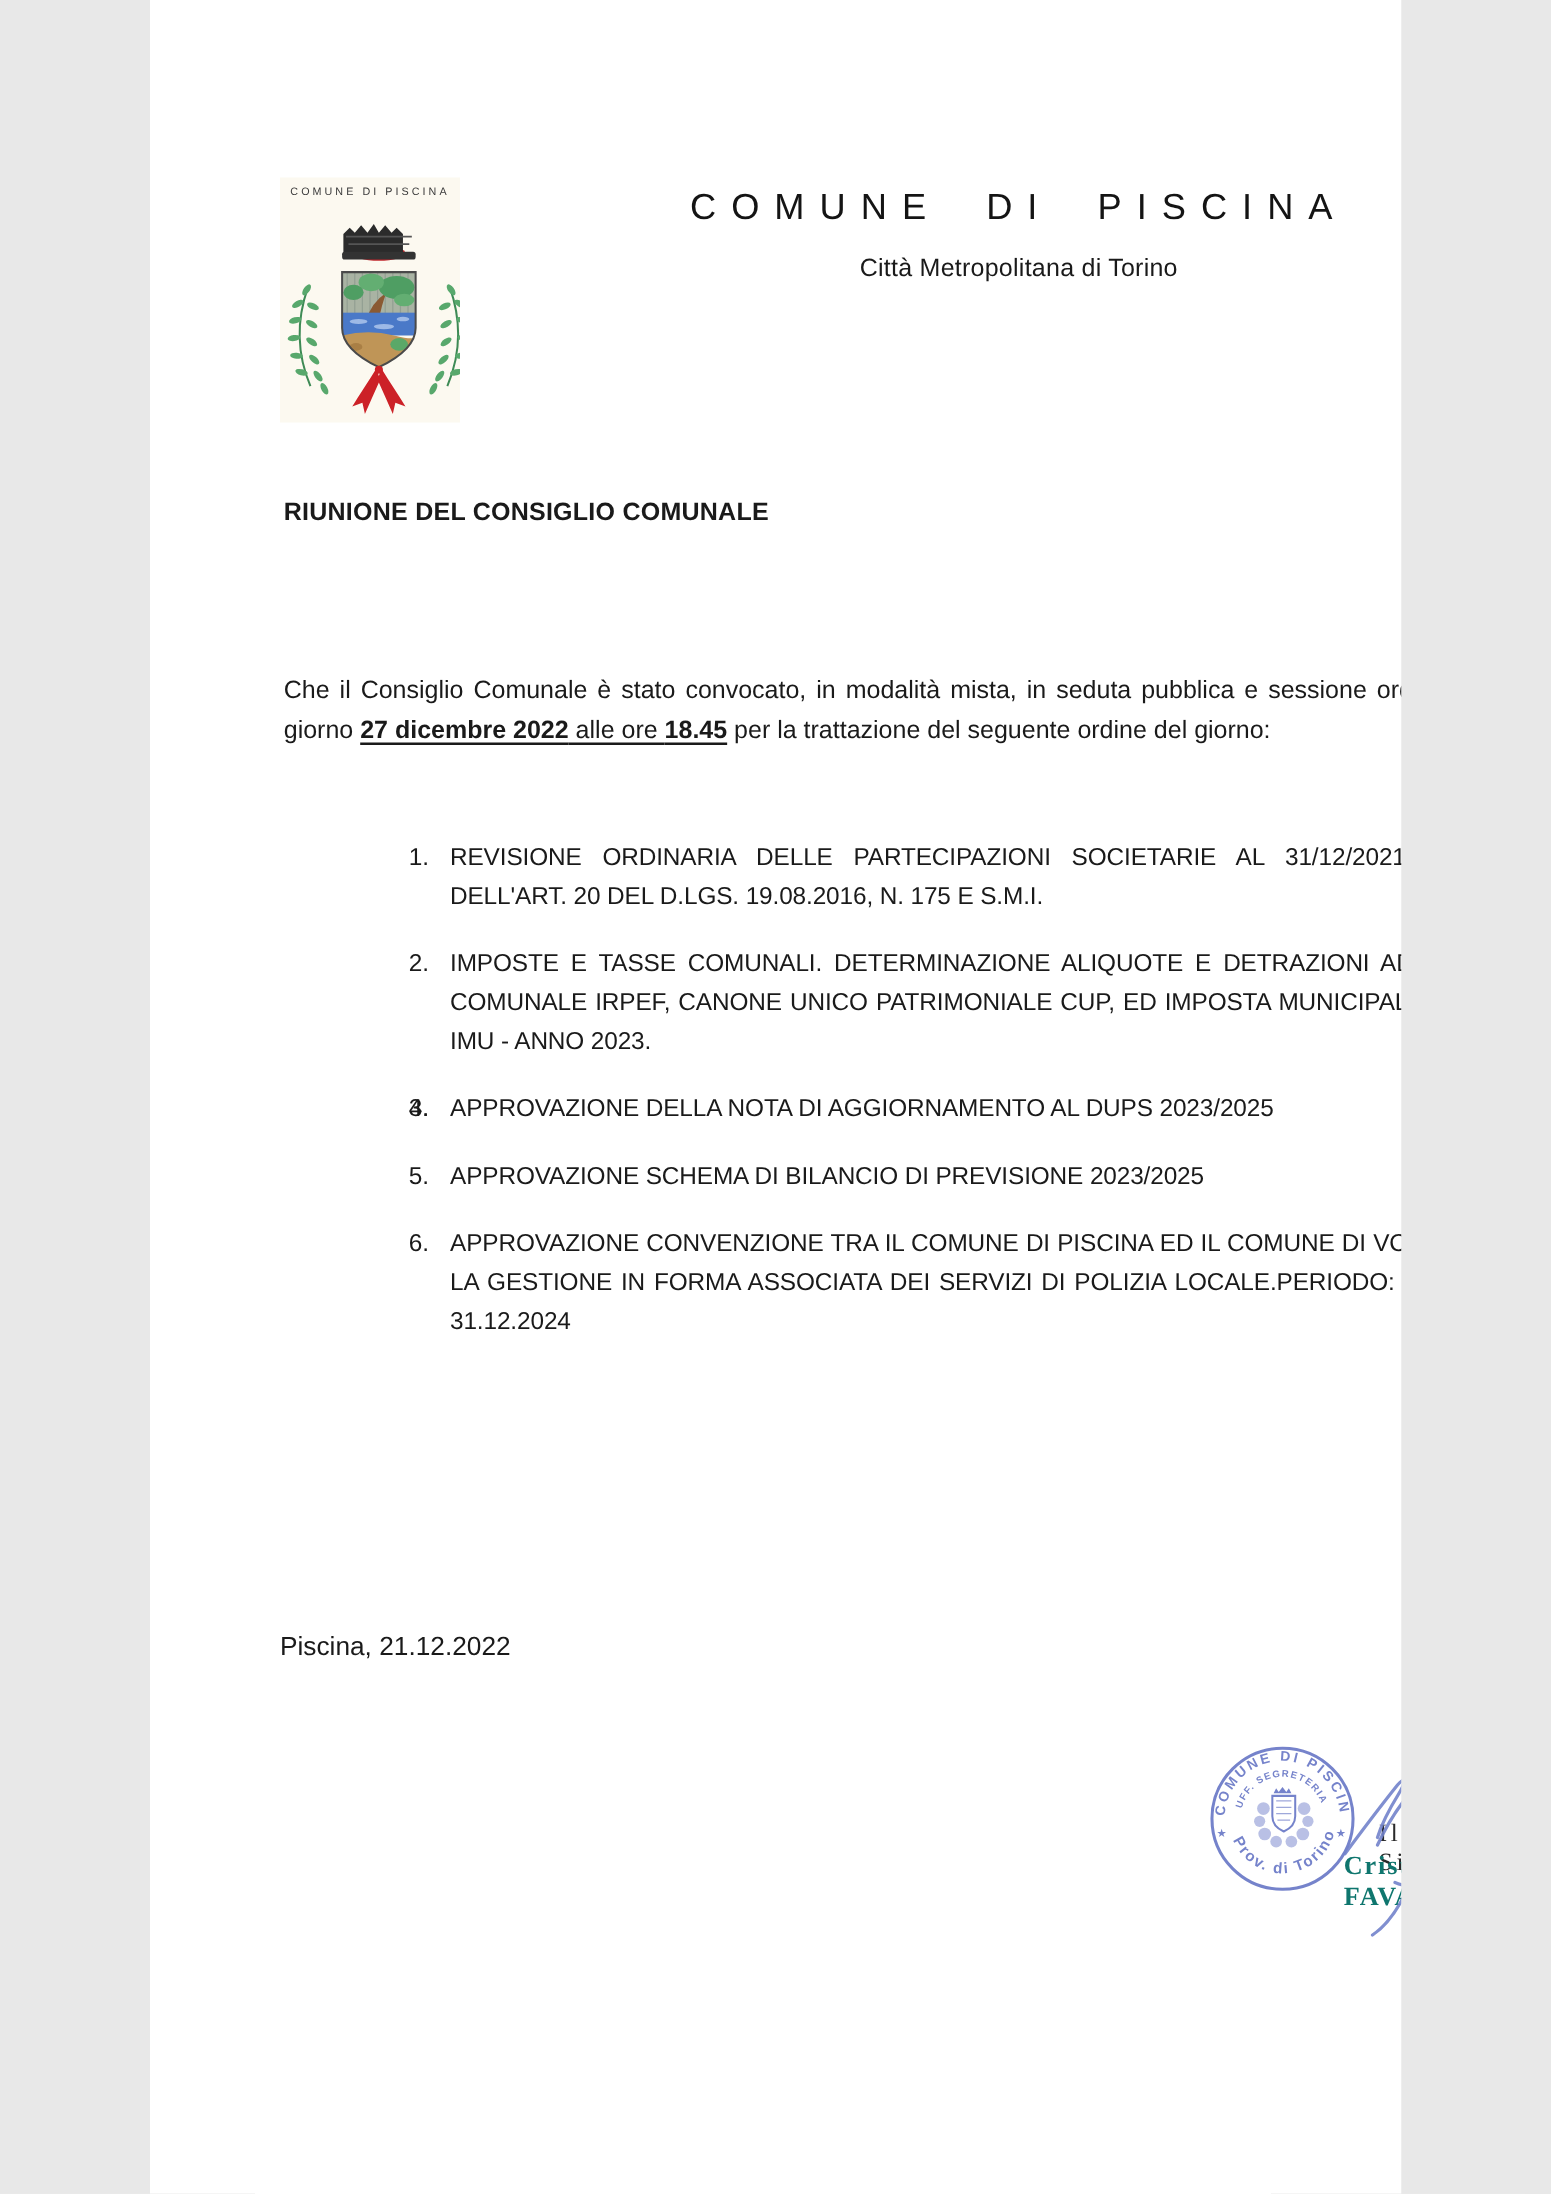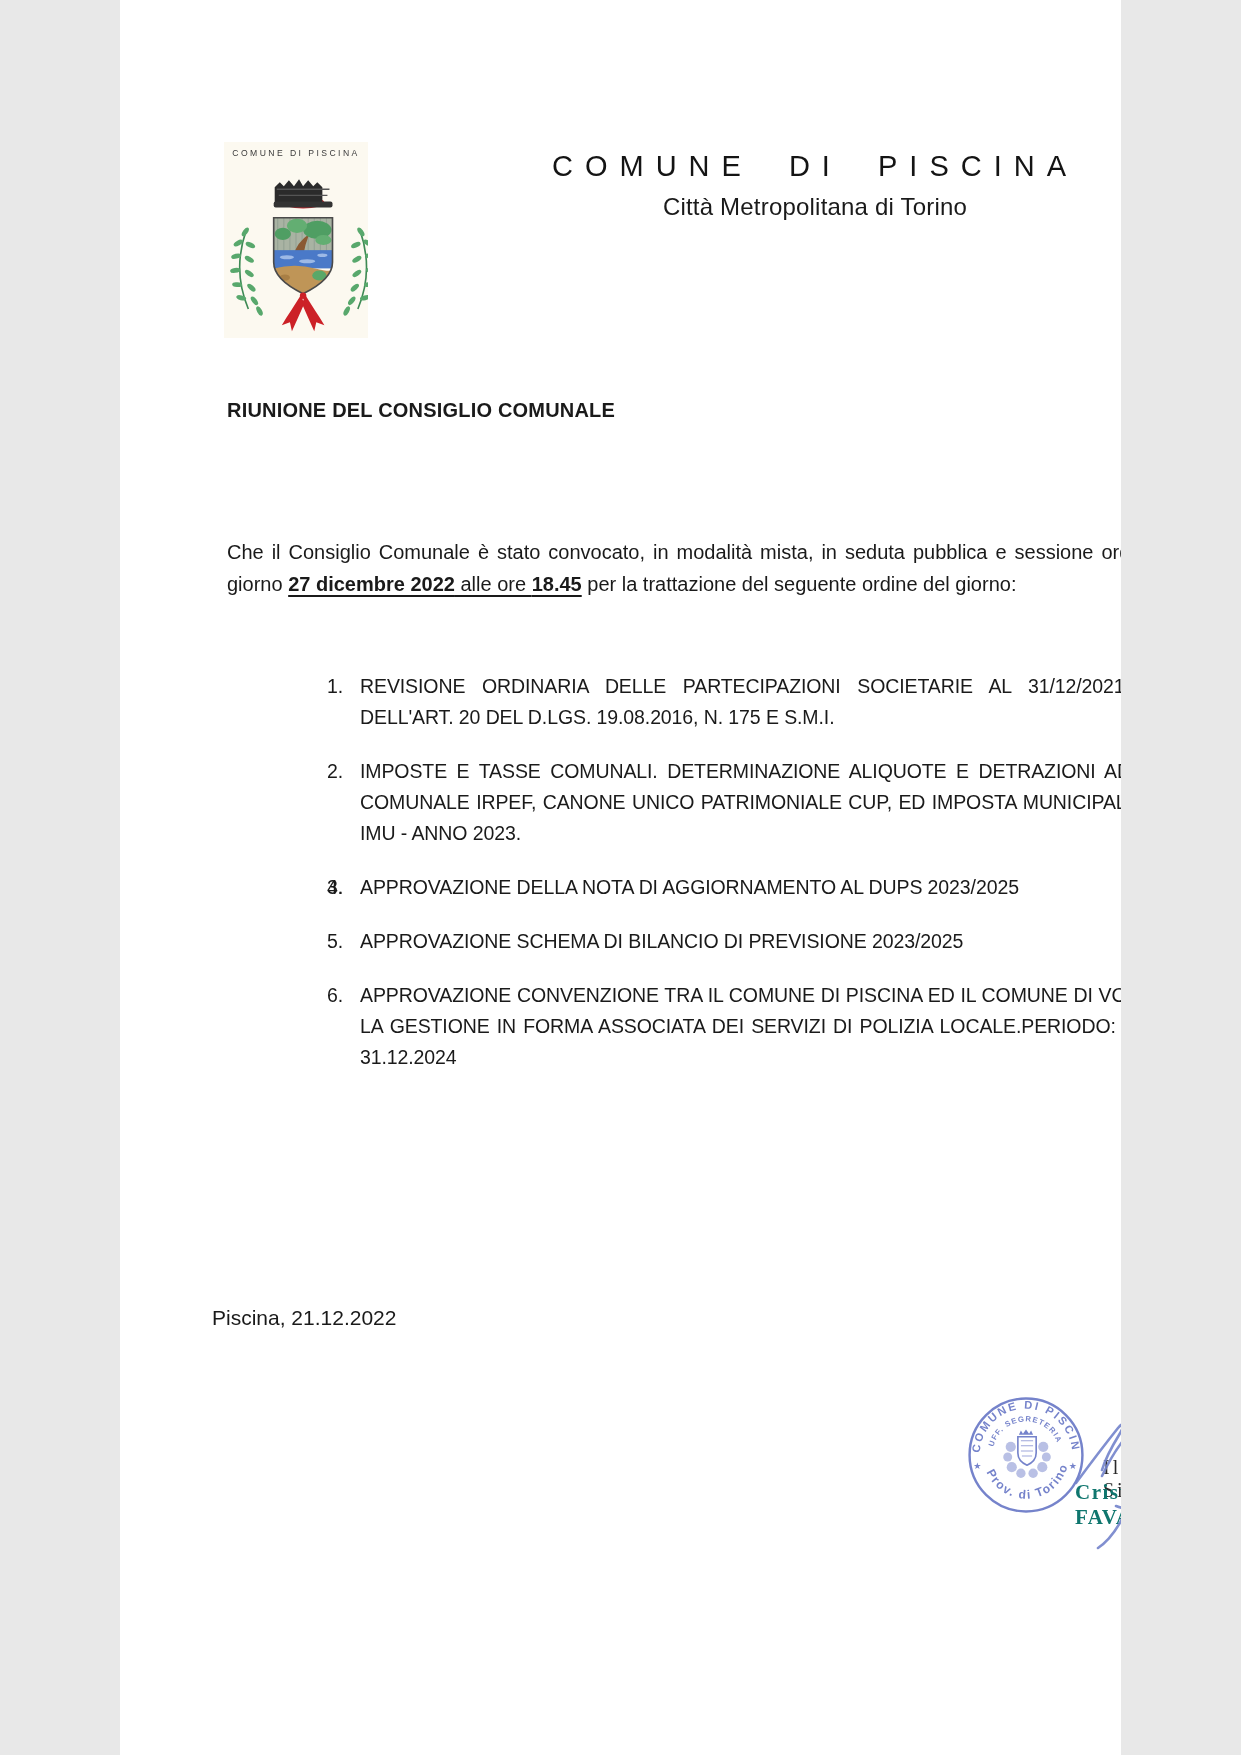--- a/index.html
+++ b/index.html
@@ -11,42 +11,42 @@
   
   .coat { position:absolute; left:104px; top:142px; width:144px; height:196px; background:#fcf9f0; }
   .coat svg { width:100%; height:100%; display:block; }
 
   
   .header-block { position:absolute; left:420px; top:150px; width:550px; text-align:center; }
   .main-title {
     font-size:29px; font-weight:400; letter-spacing:12px; word-spacing:16px;
     white-space:nowrap; color:#141414;
   }
-  .subtitle { font-size:24px; margin-top:10px; letter-spacing:0.2px; }
+  .subtitle { font-size:20px; margin-top:21px; letter-spacing:0.2px; }
 
   .h-center {
     position:absolute; left:107px; width:1006px; text-align:left;
     font-weight:bold; font-size:20px; letter-spacing:0.2px;
   }
   .h-meeting { top:399px; }
   .h-notice  { top:457px; }
 
   .intro {
     position:absolute; left:107px; top:516px; width:1006px;
     font-size:20px; line-height:32px; text-align:justify;
   }
   .u-group { text-decoration:underline; text-decoration-thickness:2px; text-underline-offset:4px; }
   .b { font-weight:bold; }
 
   .agenda { position:absolute; left:205px; top:671px; width:908px; list-style:none; margin:0; padding:0; }
   .agenda-item { position:relative; padding-left:35px; margin-bottom:23px;
     font-size:19.5px; line-height:31px; text-align:justify; letter-spacing:-0.1px; }
   .agenda-num { position:absolute; left:2px; top:0; }
 
-  .dateline { position:absolute; left:92px; top:1306px; font-size:21px; }
+  .dateline { position:absolute; left:104px; top:1306px; font-size:21px; }
 
   .stamp { position:absolute; left:845px; top:1394px; width:122px; height:122px; opacity:0.85; }
   .stamp svg { width:100%; height:100%; display:block; }
 
   .sig-role {
     position:absolute; left:983px; top:1456px; font-family:"Liberation Serif", serif;
     font-size:20px; letter-spacing:3px; color:#2a2a2a;
   }
   .sig-name {
     position:absolute; left:955px; top:1480px; font-family:"Liberation Serif", serif;

